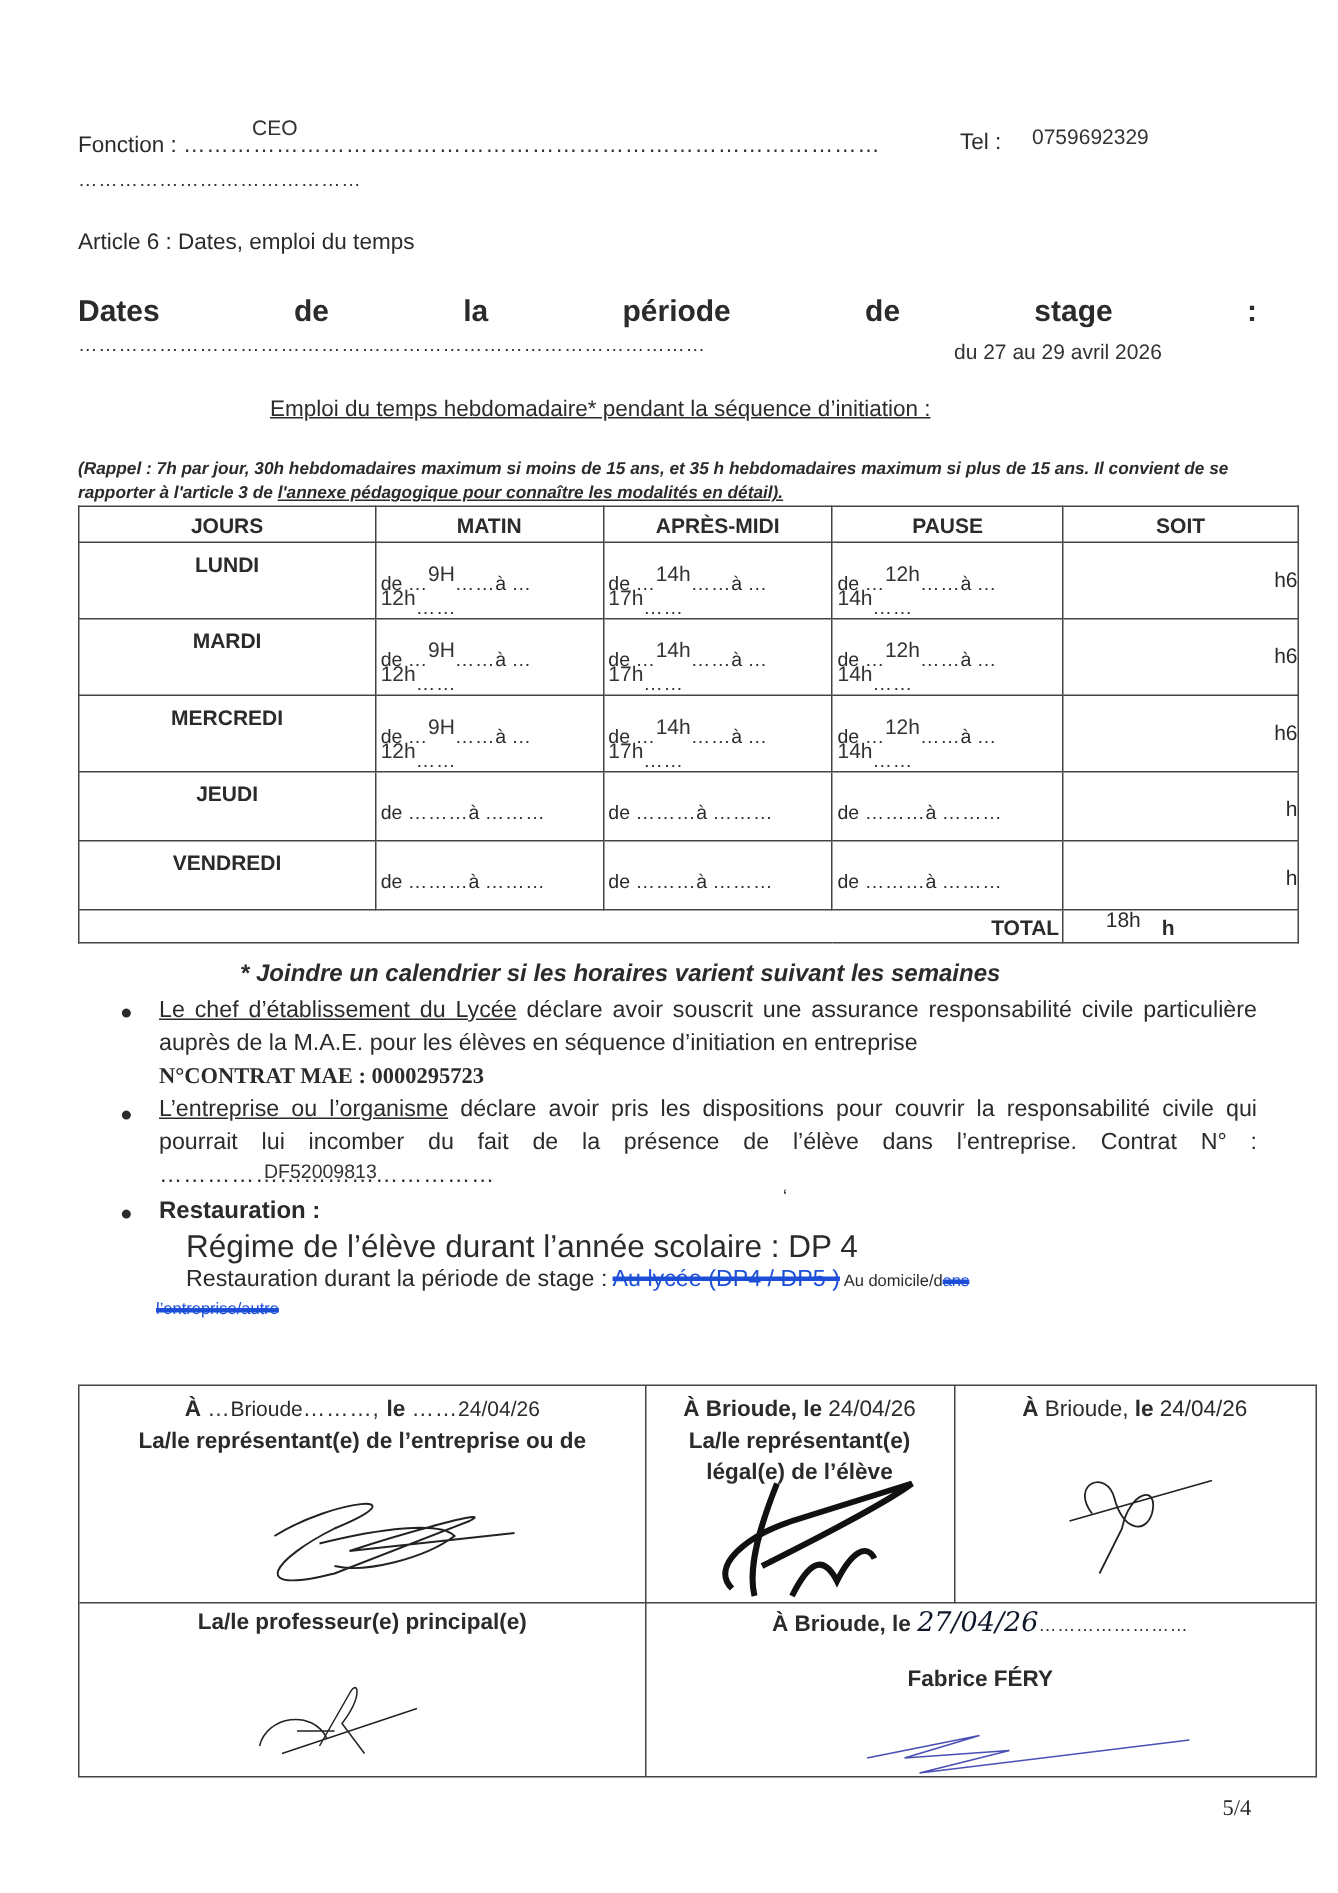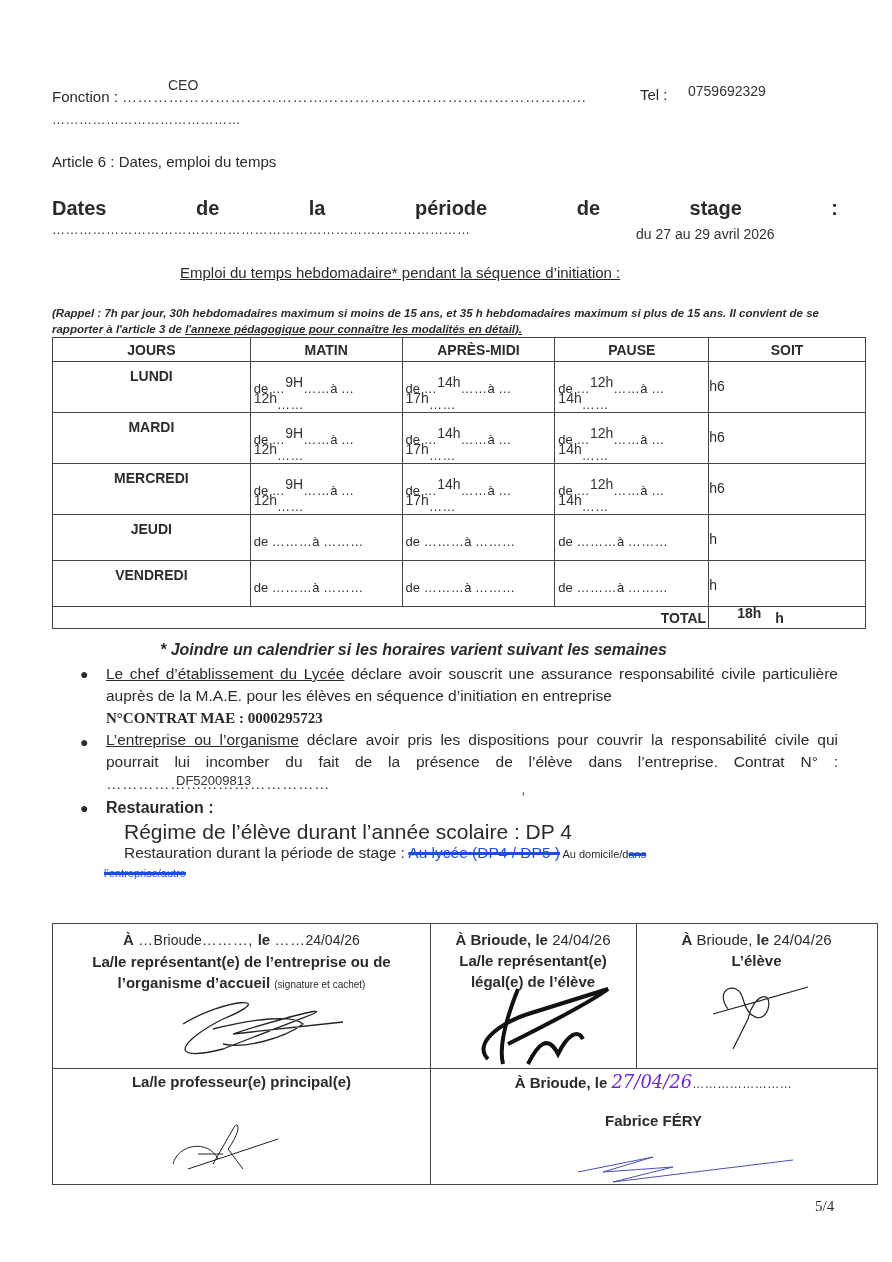--- a/index.html
+++ b/index.html
@@ -28,26 +28,26 @@
   #rappel { left: 52px; top: 305px; width: 790px; font-size: 11.5px; font-style: italic; font-weight: bold; line-height: 16px; white-space: normal; }
   #rappel .u { text-decoration: underline; }
 
   
   #schedule { position: absolute; left: 52px; top: 337px; width: 814px; border-collapse: collapse; font-size: 13px; }
   #schedule td, #schedule th { border: 1.3px solid #444; }
   #schedule th { height: 24px; font-weight: bold; font-size: 14px; text-align: center; }
   #schedule td { height: 46px; vertical-align: top; }
   #schedule td.day { font-weight: bold; text-align: center; padding-top: 6px; font-size: 14px; }
   #schedule td.slot { padding-top: 18px; padding-left: 3px; font-size: 13px; }
-  #schedule td.soit { text-align: left; padding-top: 16px; font-size: 14px; }
+  #schedule td.soit { text-align: right; padding-top: 16px; font-size: 14px; }
   .slot .fill { color: #333; font-size: 14px; position: relative; top: -6px; }
   #schedule tr.total td { height: 22px; vertical-align: middle; }
   #schedule td.total-label { text-align: right; font-weight: bold; font-size: 14px; padding-right: 2px; }
   #schedule td.total-val { padding-left: 28px; font-size: 14px; }
-  #schedule td.total-val .num { position: relative; top: -5px; font-weight: bold; }
+  #schedule td.total-val .num { position: relative; top: -5px; font-weight: normal; }
   #schedule td.total-val .unit { font-weight: bold; margin-left: 14px; }
 
   
   #joindre { left: 160px; top: 641px; font-size: 16px; font-weight: bold; font-style: italic; }
   .bullet-block { position: absolute; left: 80px; width: 758px; font-size: 15.5px; line-height: 22px; }
   .bullet-dot { position: absolute; left: 80px; font-size: 14px; }
   #b1 { top: 663px; }
   #b1-dot { top: 666px; }
   #b2 { top: 729px; }
   #b2-dot { top: 734px; }
@@ -65,21 +65,21 @@
   #dot-mark { left: 522px; top: 790px; font-size: 12px; }
 
   
   #sig-grid { position: absolute; left: 52px; top: 923px; width: 826px; height: 262px; border: 1.3px solid #444; }
   .sig-cell { position: absolute; text-align: center; font-size: 15px; font-weight: bold; line-height: 21px; }
   .vline { position: absolute; background: #444; width: 1.3px; }
   .hline { position: absolute; background: #444; height: 1.3px; }
   .normal { font-weight: normal; }
   .small { font-size: 10px; font-weight: normal; }
   .handdate { font-weight: normal; font-size: 14px; }
-  .blue { color: #6d28d9; font-family: "DejaVu Serif", serif; font-style: italic; font-size: 18px; font-weight: normal; }
+  .blue { color: #0f172a; font-family: "DejaVu Serif", serif; font-style: italic; font-size: 18px; font-weight: normal; }
   svg.sig { position: absolute; overflow: visible; }
 
   #page-num { left: 815px; top: 1198px; font-size: 15px; font-family: "Liberation Serif", serif; }
 </style>
 </head>
 <body>
 
 <div class="abs" id="fonction">
   <span>Fonction : </span><span class="dots">………………………………………………………………………………</span>
 </div>
@@ -204,38 +204,36 @@
 <div id="sig-grid">
   <div class="vline" style="left:377px; top:0; height:260px;"></div>
   <div class="vline" style="left:583px; top:0; height:144px;"></div>
   <div class="hline" style="left:0; top:144px; width:824px;"></div>
 
   <div class="sig-cell" style="left:0; top:5px; width:377px;">
     <div>
       <span>À </span><span class="normal dots">…</span><span class="handdate">Brioude</span><span class="normal dots">………, </span><span>le </span><span class="normal dots">……</span><span class="handdate">24/04/26</span>
     </div>
     <div>La/le représentant(e) de l’entreprise ou de</div>
-    <div><span>l’organisme d’accueil</span> <span class="small">(signature et cachet)</span></div>
   </div>
   <svg class="sig" style="left:110px; top:70px;" width="200" height="70">
     <path d="M20 30 C 60 5, 120 0, 60 25 C 20 45, 0 70, 60 55 L 150 20 C 170 10, 100 30, 70 40 L 180 28 M50 35 C 90 25, 130 20, 140 30 C 120 45, 80 55, 60 50" fill="none" stroke="#222" stroke-width="1.3"></path>
   </svg>
 
   <div class="sig-cell" style="left:377px; top:5px; width:206px;">
     <div><span>À Brioude, le </span><span class="normal">24/04/26</span></div>
     <div>La/le représentant(e)</div>
     <div>légal(e) de l’élève</div>
   </div>
   <svg class="sig" style="left:415px; top:60px;" width="150" height="85">
     <path d="M20 75 C 5 60, 30 40, 60 30 L 140 5 C 120 20, 60 50, 40 60 M 50 5 C 40 30, 30 60, 35 80 M 60 80 C 70 60, 80 50, 90 70 C 100 50, 110 45, 115 55" fill="none" stroke="#111" stroke-width="4"></path>
   </svg>
 
   <div class="sig-cell" style="left:583px; top:5px; width:241px;">
     <div><span>À </span><span class="normal">Brioude, </span><span>le </span><span class="normal">24/04/26</span></div>
-    <div>L’élève</div>
   </div>
   <svg class="sig" style="left:655px; top:55px;" width="110" height="75">
     <path d="M5 35 L 100 8 M 20 30 C 5 10, 30 0, 35 20 C 40 40, 55 45, 60 30 C 65 10, 45 15, 40 40 L 25 70" fill="none" stroke="#222" stroke-width="1.2"></path>
   </svg>
 
   <div class="sig-cell" style="left:0; top:147px; width:377px;">
     <div>La/le professeur(e) principal(e)</div>
   </div>
   <svg class="sig" style="left:115px; top:195px;" width="110" height="60">
     <path d="M5 45 C 10 25, 40 20, 50 40 M 45 45 L 65 10 C 70 0, 75 10, 60 30 L 75 50 M 20 50 L 110 20 M 30 35 L 55 35" fill="none" stroke="#222" stroke-width="1"></path>

